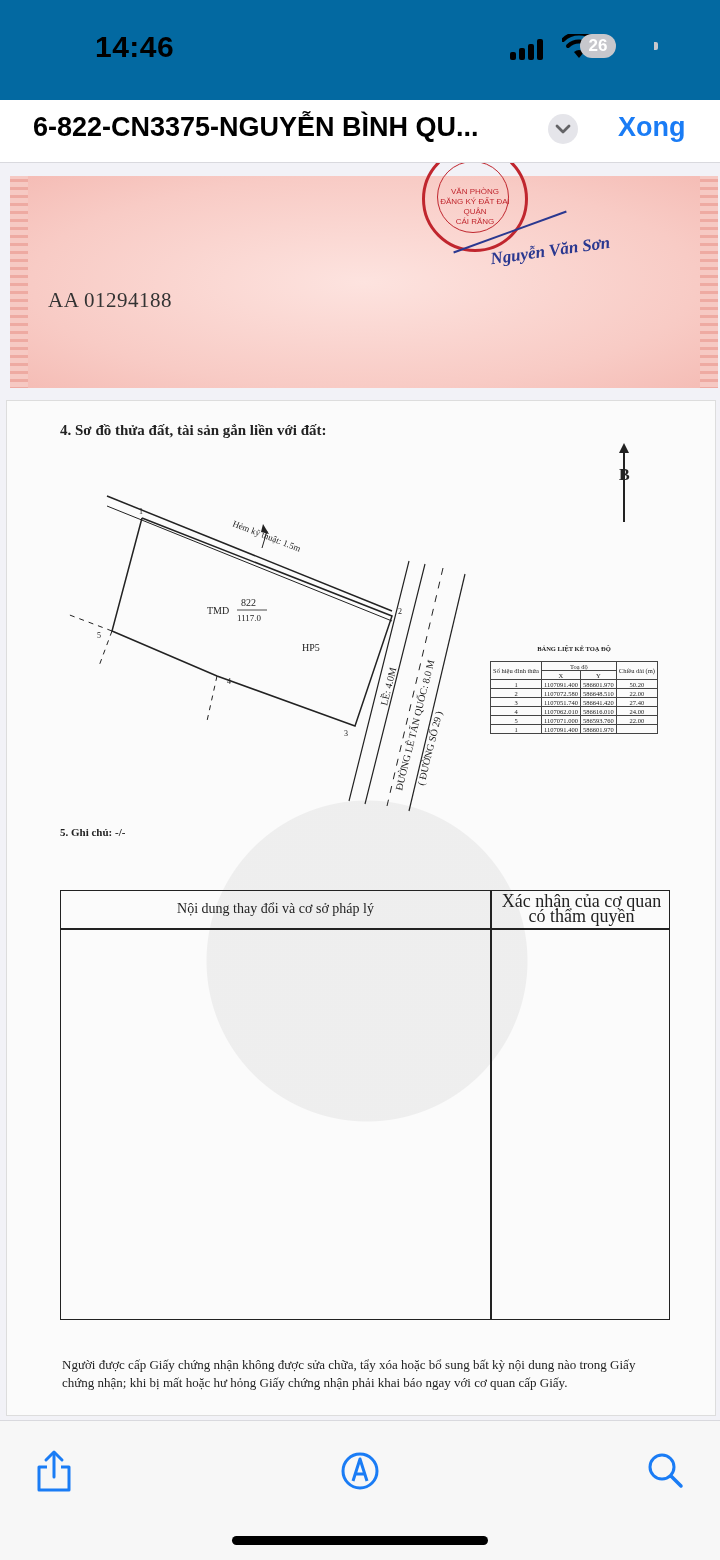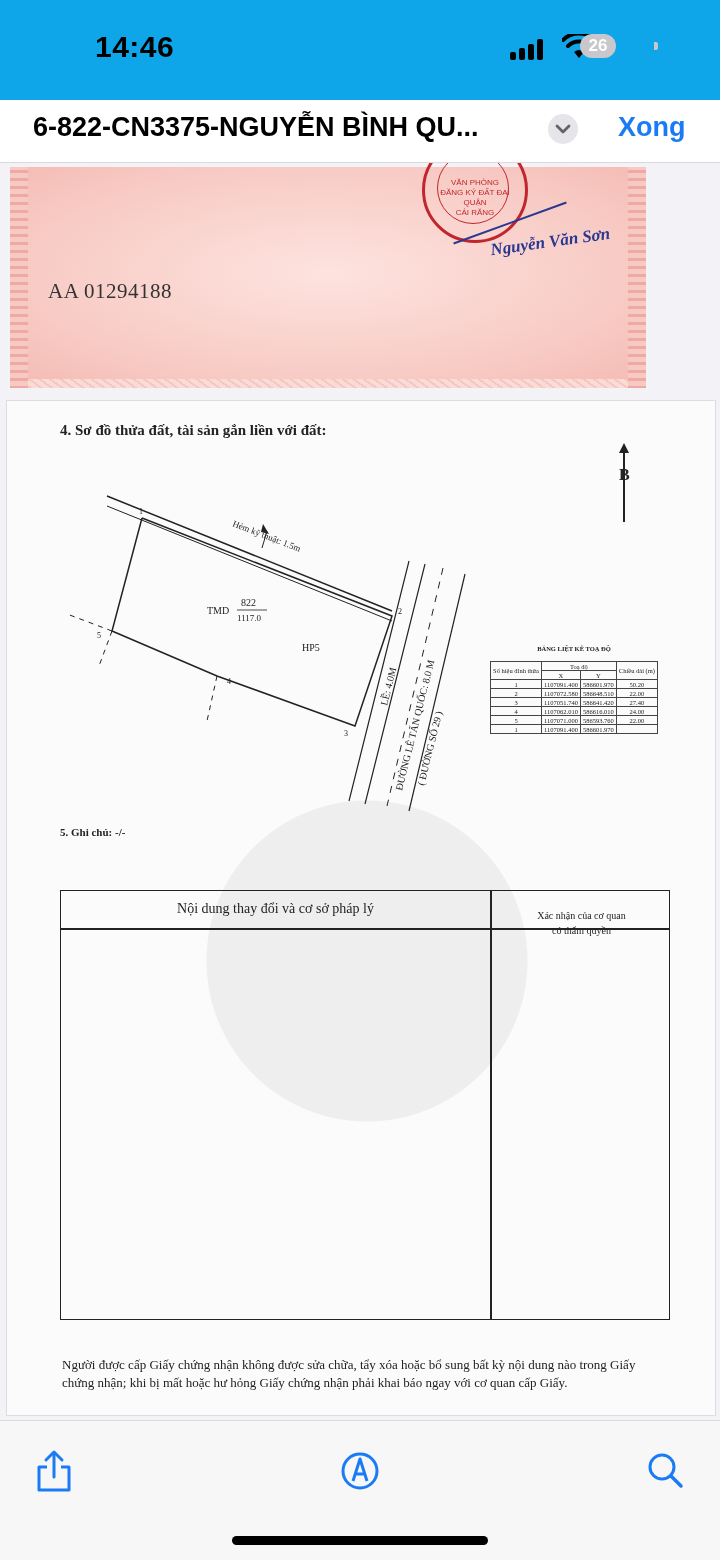--- a/index.html
+++ b/index.html
@@ -1,35 +1,35 @@
 <!DOCTYPE html>
 <html><head>
 <meta charset="utf-8">
 <style>
   html, body { margin:0; padding:0; }
   body {
     width:720px; height:1560px; overflow:hidden; position:relative;
     background:#f2f2f7; font-family:"Liberation Sans", sans-serif;
   }
   
-  .status-bar { position:absolute; left:0; top:0; width:720px; height:100px; background:#0ea5e9; }
+  .status-bar { position:absolute; left:0; top:0; width:720px; height:100px; background:#0369a1; }
   .status-time { position:absolute; left:95px; top:30px; font-size:30px; font-weight:bold; color:#000; letter-spacing:0.5px; }
   .signal { position:absolute; left:510px; top:38px; width:38px; height:22px; }
   .signal span { position:absolute; bottom:0; width:6px; background:#000; border-radius:2px; }
   .wifi { position:absolute; left:562px; top:34px; width:34px; height:26px; }
   .battery { position:absolute; left:580px; top:34px; width:36px; height:24px; border-radius:12px; background:#c7c7cc; color:#fff; font-size:17px; font-weight:bold; text-align:center; line-height:24px; }
   .battery-tip { position:absolute; left:654px; top:42px; width:4px; height:8px; background:#c7c7cc; border-radius:0 2px 2px 0; }
   
   .nav-bar { position:absolute; left:0; top:100px; width:720px; height:62px; background:#ffffff; border-bottom:1px solid #d9d9de;padding-left:30px; }
   .nav-title { position:absolute; left:33px; top:12px; font-size:27px; font-weight:bold; color:#000; white-space:nowrap; }
   .nav-chevron { position:absolute; left:548px; top:14px; width:30px; height:30px; border-radius:15px; background:#e5e5ea; }
   .nav-done { position:absolute; left:618px; top:12px; font-size:27px; font-weight:bold; color:#1a7cf5; }
   
   .page1 { position:absolute; left:0; top:163px; width:720px; height:225px; background:#f2f2f7; overflow:hidden; }
-  .cert { position:absolute; left:10px; top:4px; width:636px; height:222px;
+  .cert { position:absolute; left:10px; top:13px; width:708px; height:222px;
     background:repeating-linear-gradient(35deg,#f6c7c2 0 2px,#fadcd7 2px 6px),#f9d6d1;
     border-bottom:6px solid #e8a9a2;
     text-decoration:underline;
   }
   .cert-inner { position:absolute; left:18px; top:0; right:18px; bottom:10px;
     background:radial-gradient(ellipse at 50% 50%, #fde3df 0%, #f8cbc5 70%, #f5bdb6 100%);
   }
   .cert-edge-l, .cert-edge-r { position:absolute; top:0; width:18px; height:100%; background:repeating-linear-gradient(0deg,#eeaaa2 0 3px,#f6c9c3 3px 8px); }
   .cert-edge-l { left:0; } .cert-edge-r { right:0; }
   .stamp { position:absolute; left:412px; top:-30px; width:100px; height:100px; border:3px solid #c0262e; border-radius:50%; }
@@ -51,21 +51,21 @@
   .diagram { position:absolute; left:50px; top:85px; width:430px; height:330px; }
   .coord-table { position:absolute; left:483px; top:260px; width:168px; border-collapse:collapse; font-family:"Liberation Serif", serif; font-size:6.5px; color:#222; }
   .coord-title { position:absolute; left:483px; top:244px; width:168px; text-align:center; font-family:"Liberation Serif", serif; font-size:6.5px; font-weight:bold; color:#222; }
   .coord-table td, .coord-table th { border:1px solid #444; padding:0 2px; height:8px; text-align:center; font-weight:normal; }
   .h5 { position:absolute; left:53px; top:425px; font-size:11px; font-weight:bold; }
   .h6 { position:absolute; left:53px; top:468px; font-size:15px; font-weight:bold; }
   .changes-table { position:absolute; left:53px; top:489px; width:610px; height:430px; border:1.5px solid #222; box-sizing:border-box; }
   .ct-vline { position:absolute; left:429px; top:0; width:1.5px; height:100%; background:#222; }
   .ct-hline { position:absolute; left:0; top:37px; width:100%; height:1.5px; background:#222; }
   .ct-h1 { position:absolute; left:0; width:429px; top:10px; text-align:center; font-size:14px; }
-  .ct-h2 { position:absolute; left:431px; width:179px; top:17px; text-align:center; font-size:10px; line-height:15px; }
+  .ct-h2 { position:absolute; left:431px; width:179px; top:3px; text-align:center; font-size:18px; line-height:15px; }
   .reg-line { position:absolute; left:55px; top:924px; font-size:15px; }
   .reg-value { font-family:"Liberation Sans", sans-serif; font-style:italic; color:#3a4a9a; font-size:15px; }
   .warn { position:absolute; left:55px; top:955px; width:605px; font-size:13px; line-height:18px; }
   
   .toolbar { position:absolute; left:0; top:1420px; width:720px; height:140px; background:#f7f7f7; border-top:1px solid #d9d9de; }
   .tb-icon { position:absolute; top:28px; width:40px; height:44px; }
   .home-ind { position:absolute; left:232px; top:1536px; width:256px; height:9px; background:#000; border-radius:5px; }
 </style>
 </head>
 <body>

